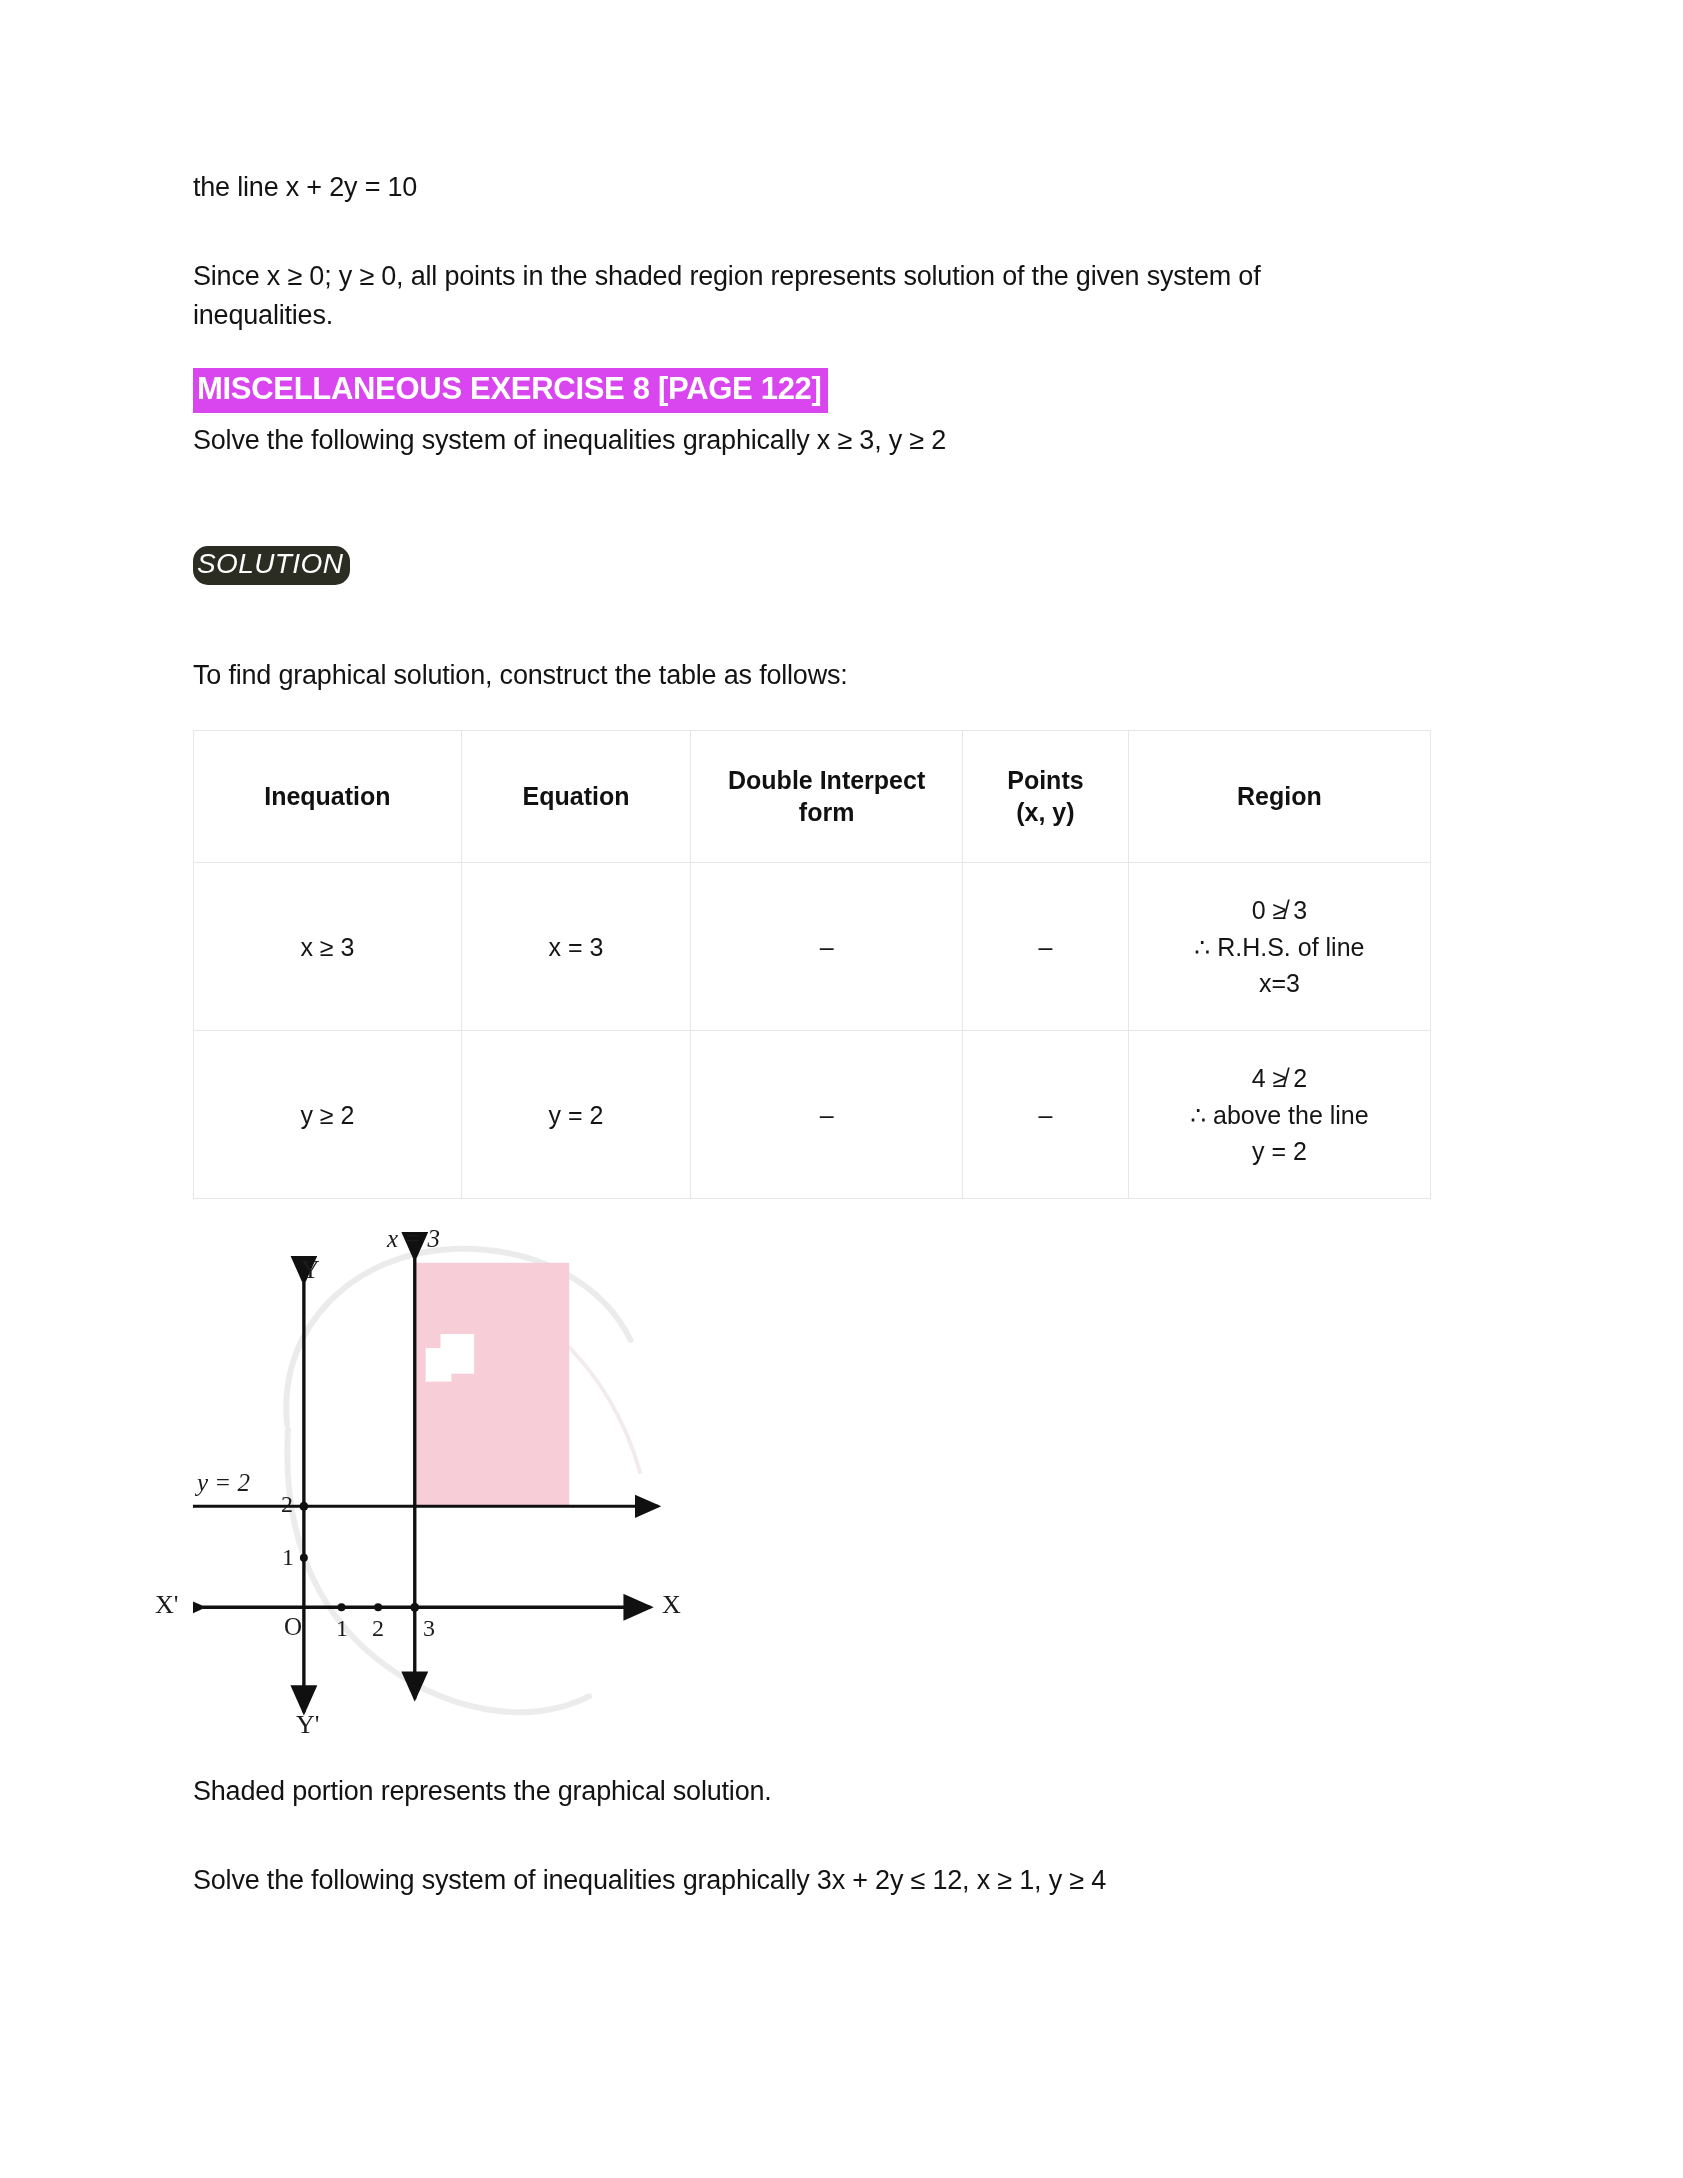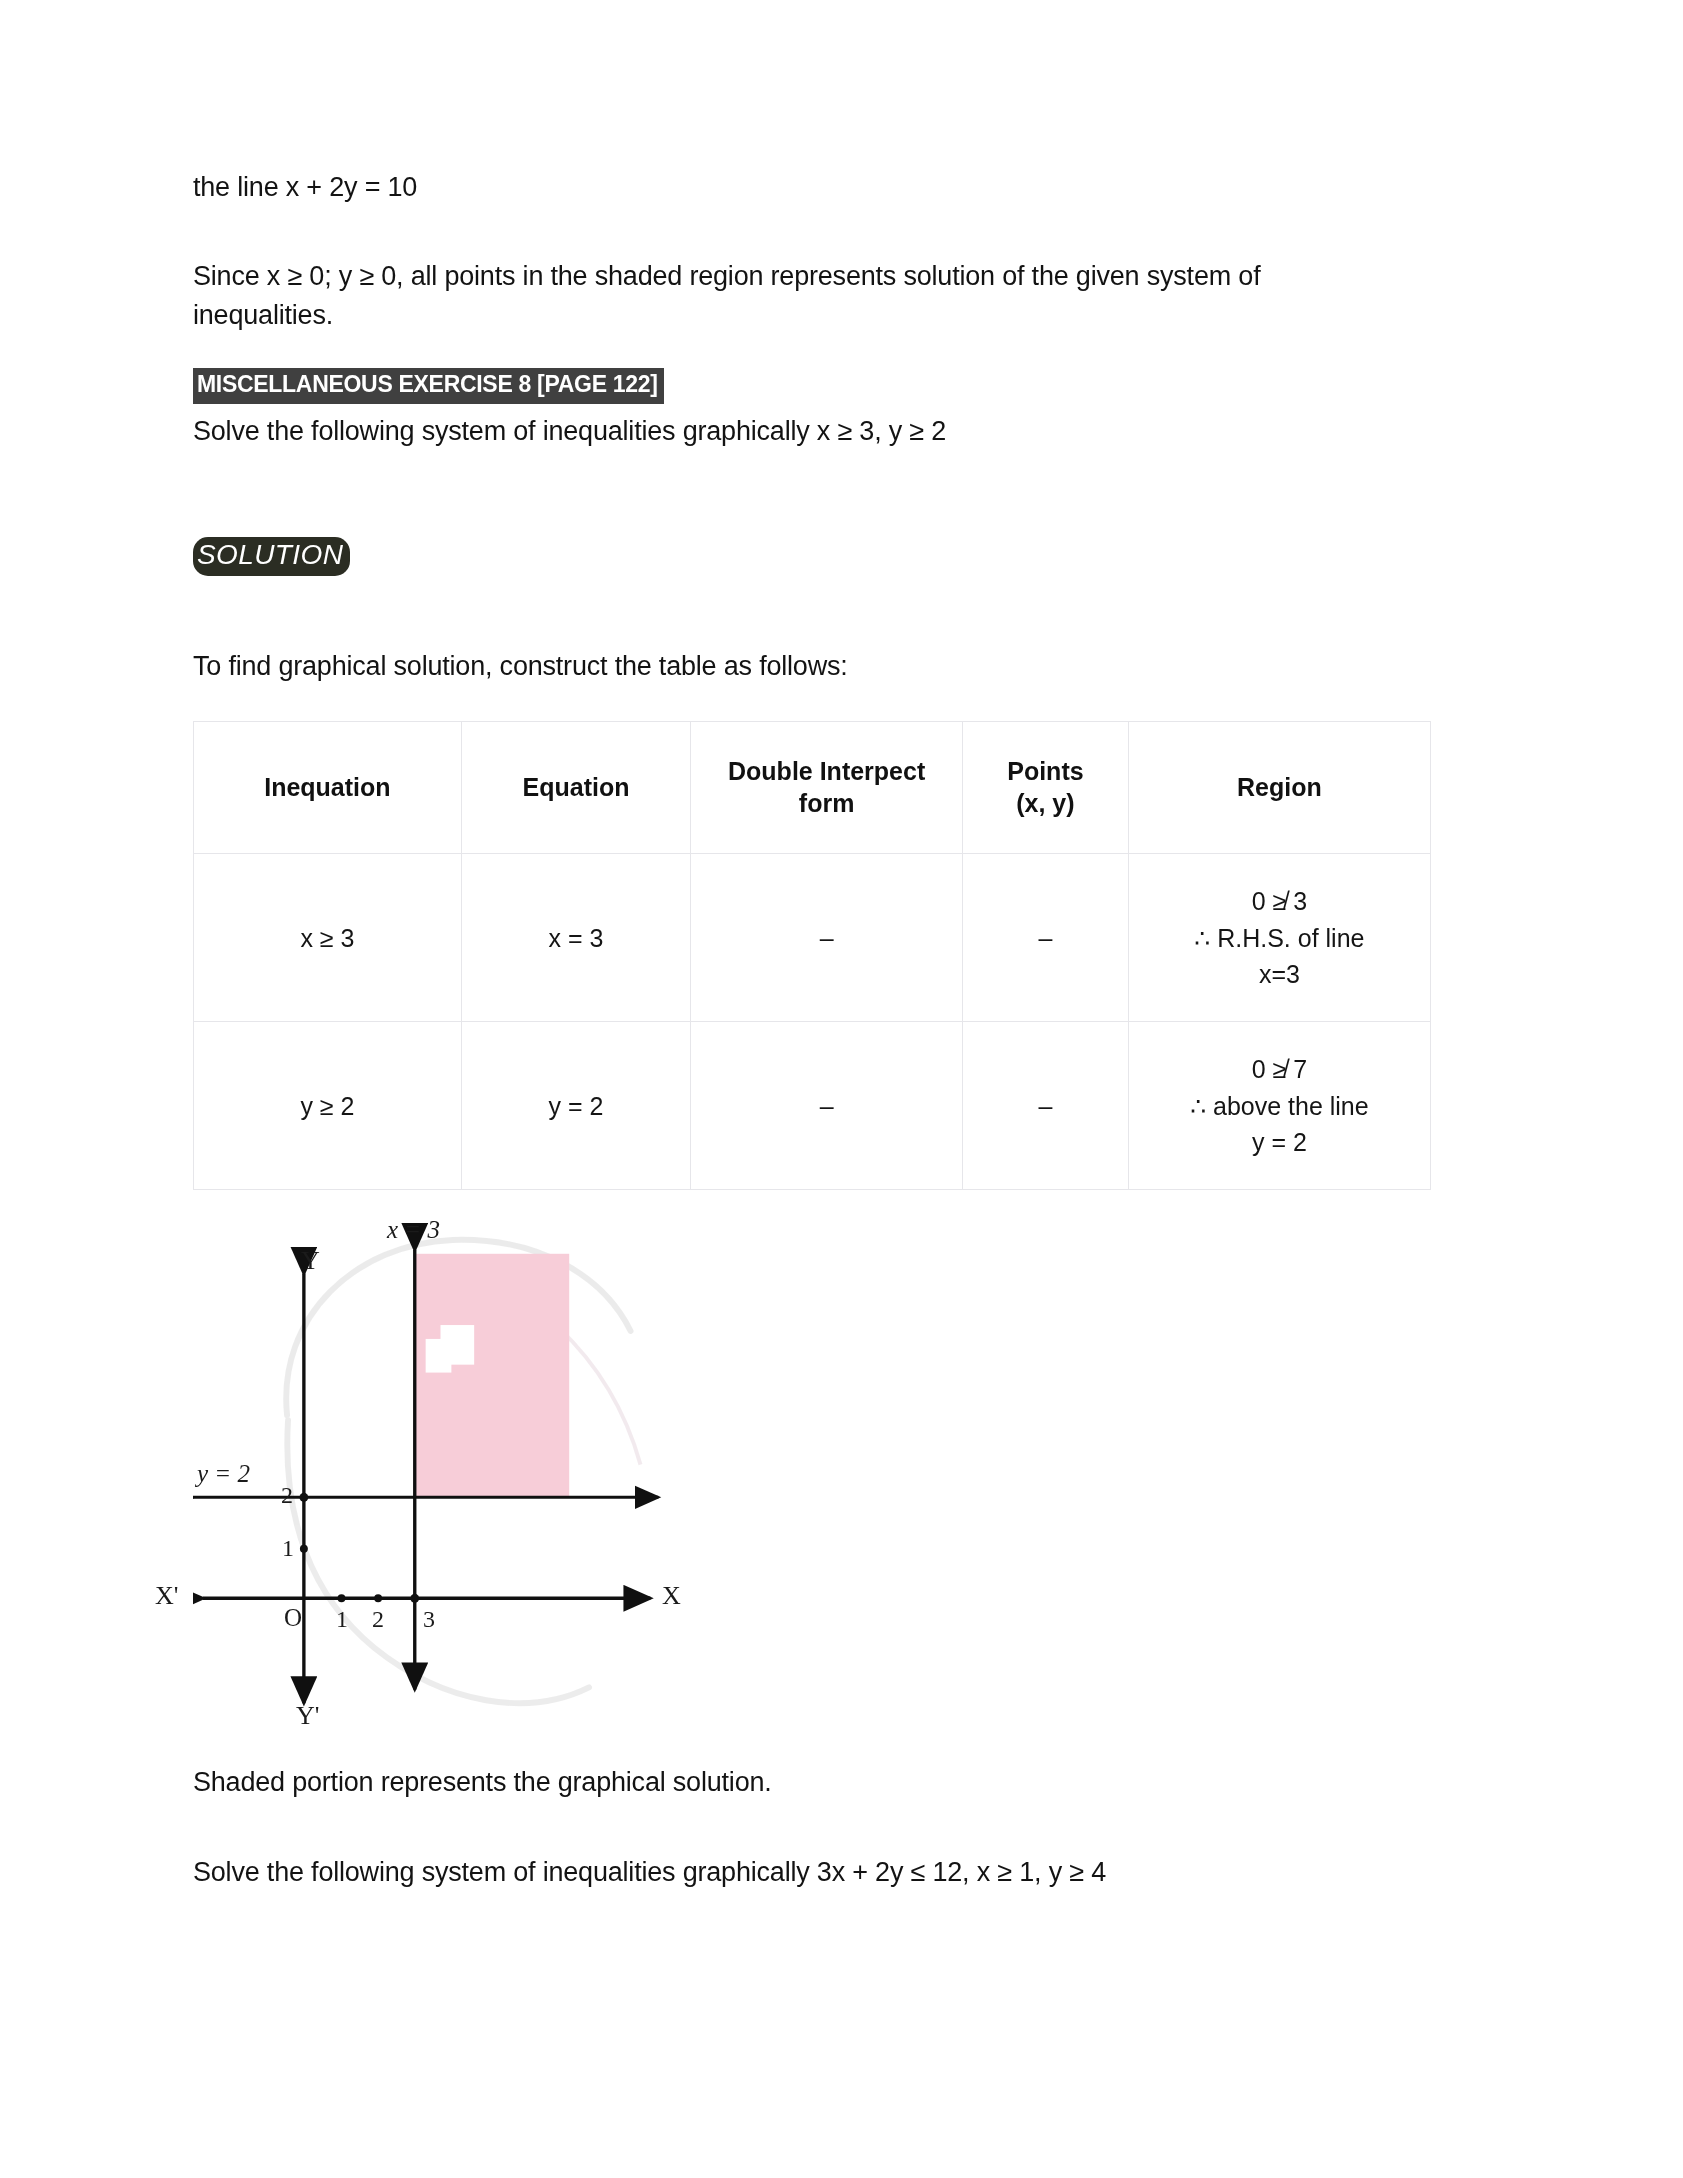--- a/index.html
+++ b/index.html
@@ -36,24 +36,24 @@
     letter-spacing: -0.2px;
     color: #131313;
     margin: 0;
   }
   .p-line1 { margin-top: 0px; }
   .p-line2 { margin-top: 51px; width: 1168px; }
 
   
   .banner {
     display: inline-block;
-    background: #404040;
+    background: #d946ef;
     color: #ffffff;
     font-weight: bold;
-    font-size: 23px;
+    font-size: 31px;
     letter-spacing: -0.3px;
     padding: 4px 6px 6px 4px;
     margin-top: 34px;
     line-height: 1.12;
   }
   .banner-solution {
     display: inline-block;
     background: #2b2d23;
     color: #ffffff;
     font-style: italic;
@@ -185,21 +185,21 @@
             <span>∴ R.H.S. of line</span><br>
             <span>x=3</span>
           </td>
         </tr>
         <tr>
           <td>y ≥ 2</td>
           <td>y = 2</td>
           <td class="dash">–</td>
           <td class="dash">–</td>
           <td>
-            <span>0 ≱ 7</span><br>
+            <span>4 ≱ 2</span><br>
             <span>∴ above the line</span><br>
             <span>y = 2</span>
           </td>
         </tr>
       </tbody>
     </table>
 
     <div class="graph-wrap">
       <svg class="graph-svg" width="693" height="515" viewBox="0 0 700 520">
         <defs>

